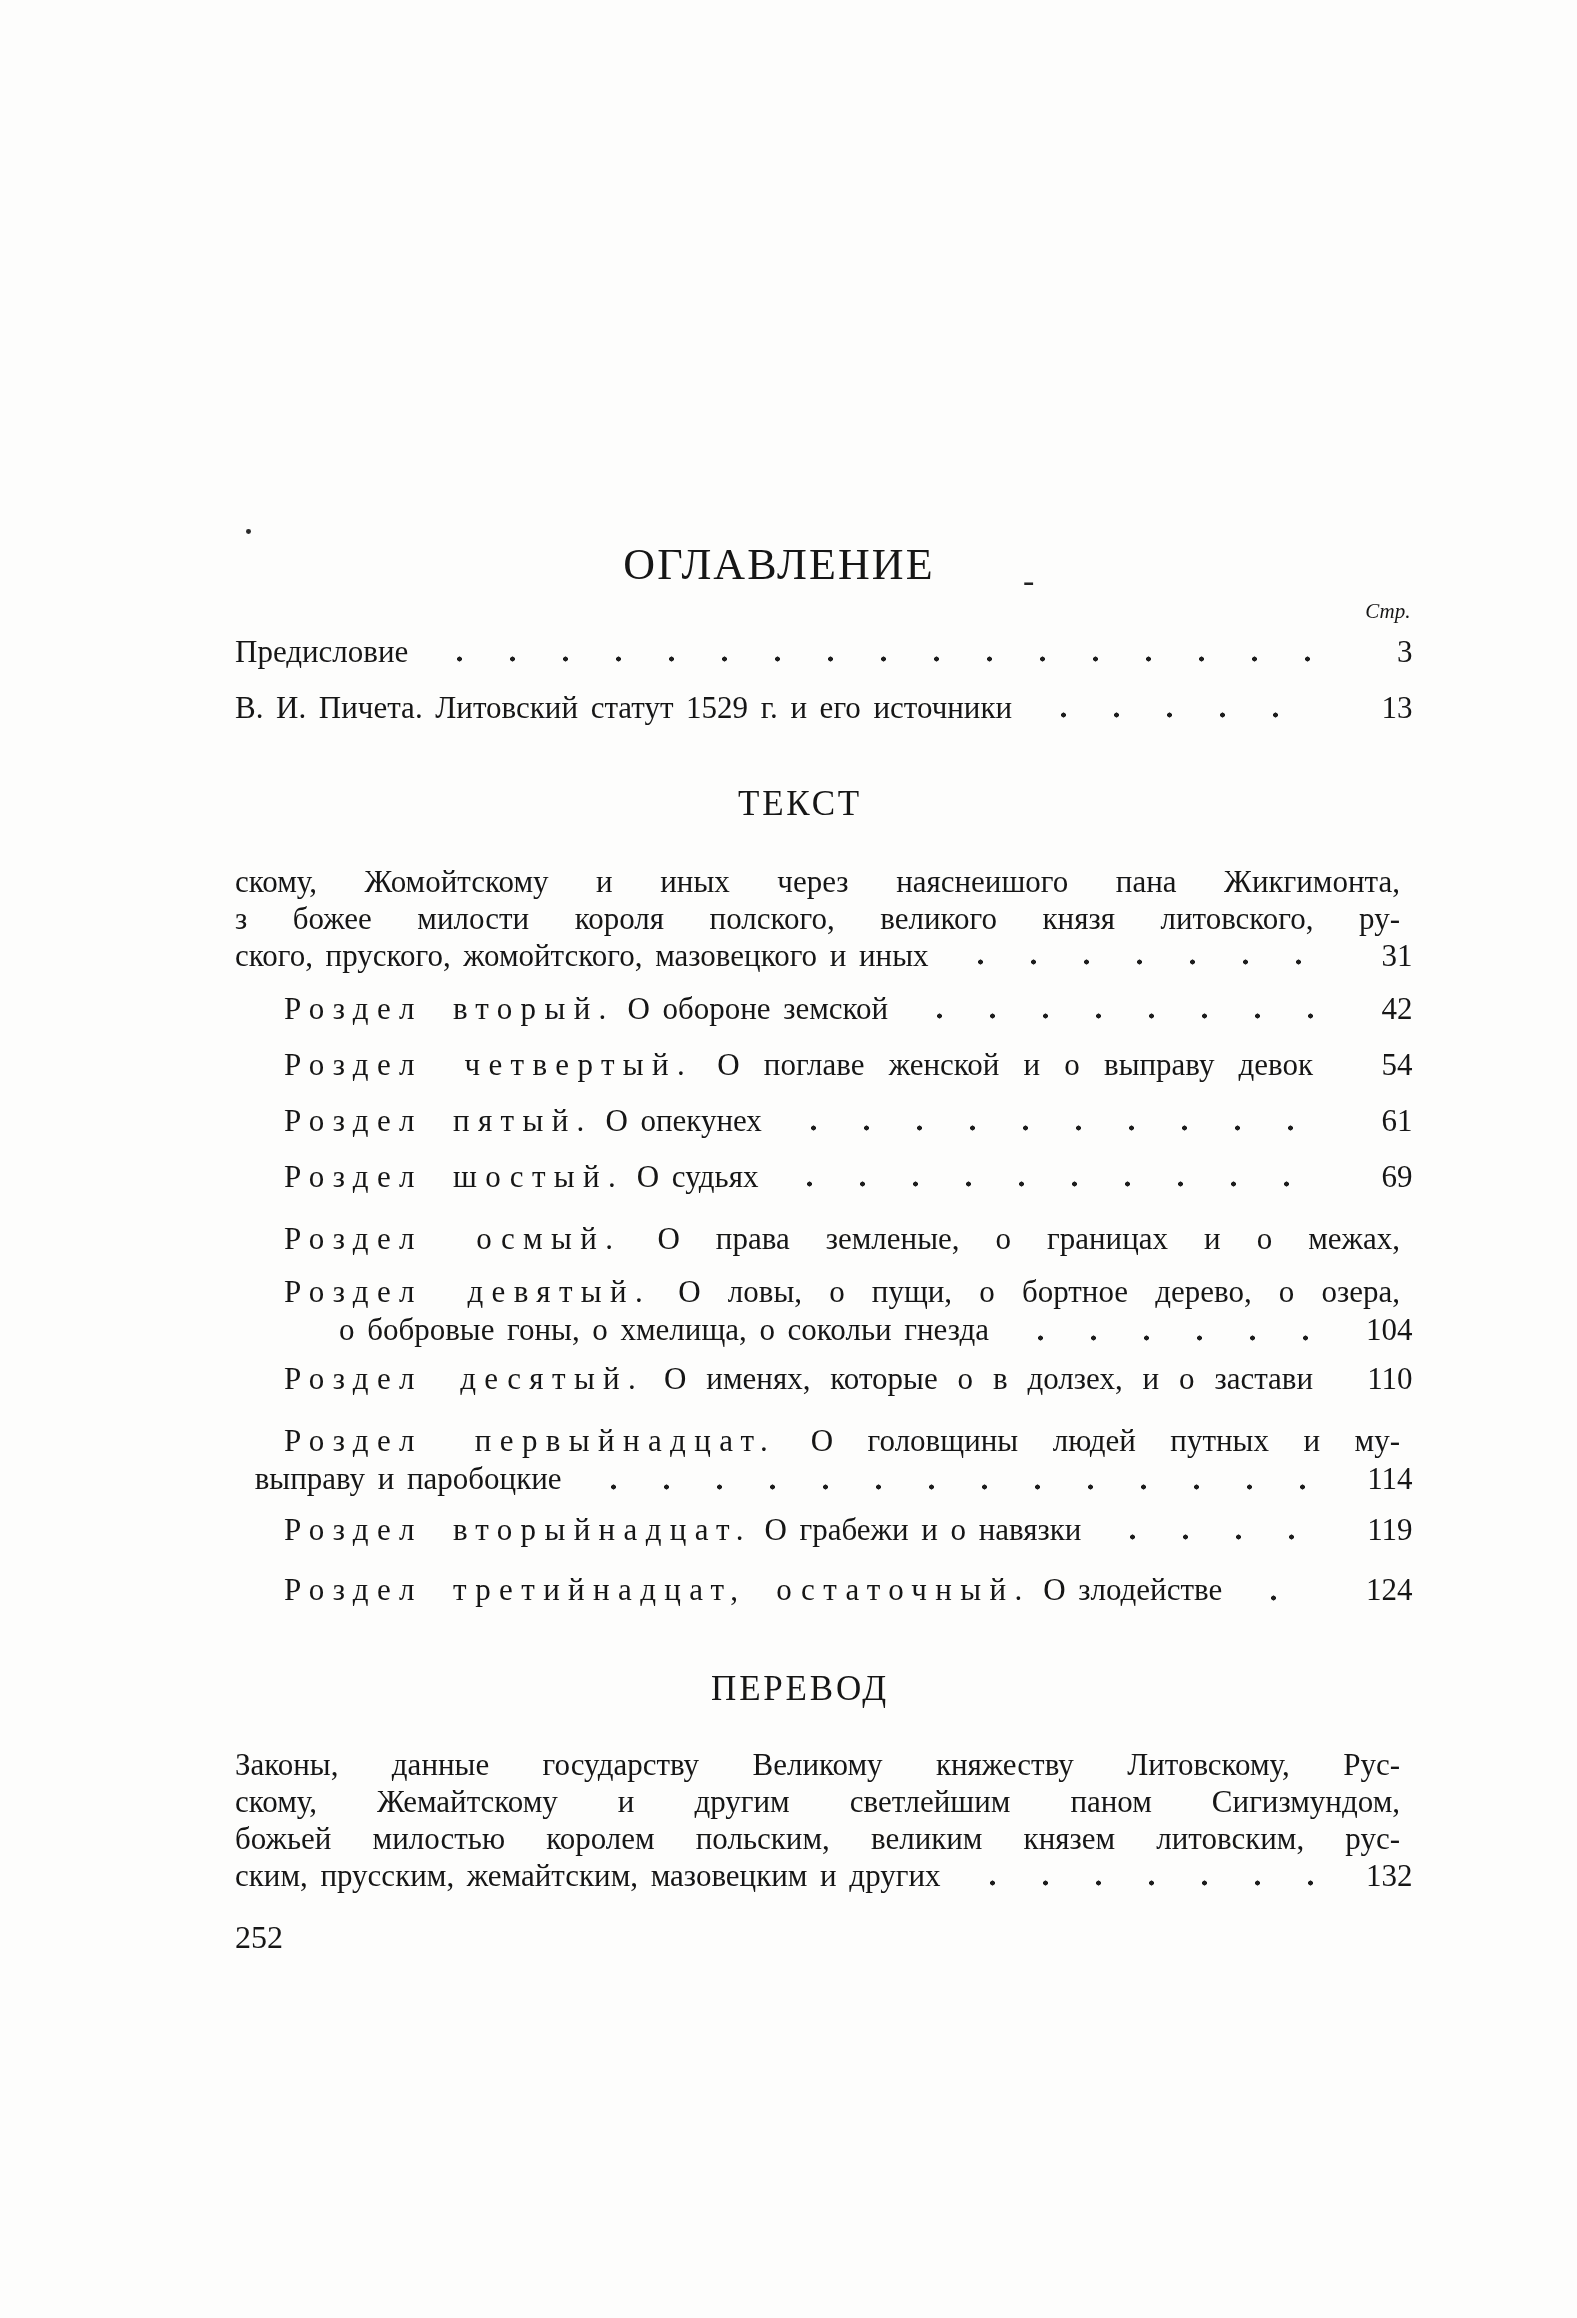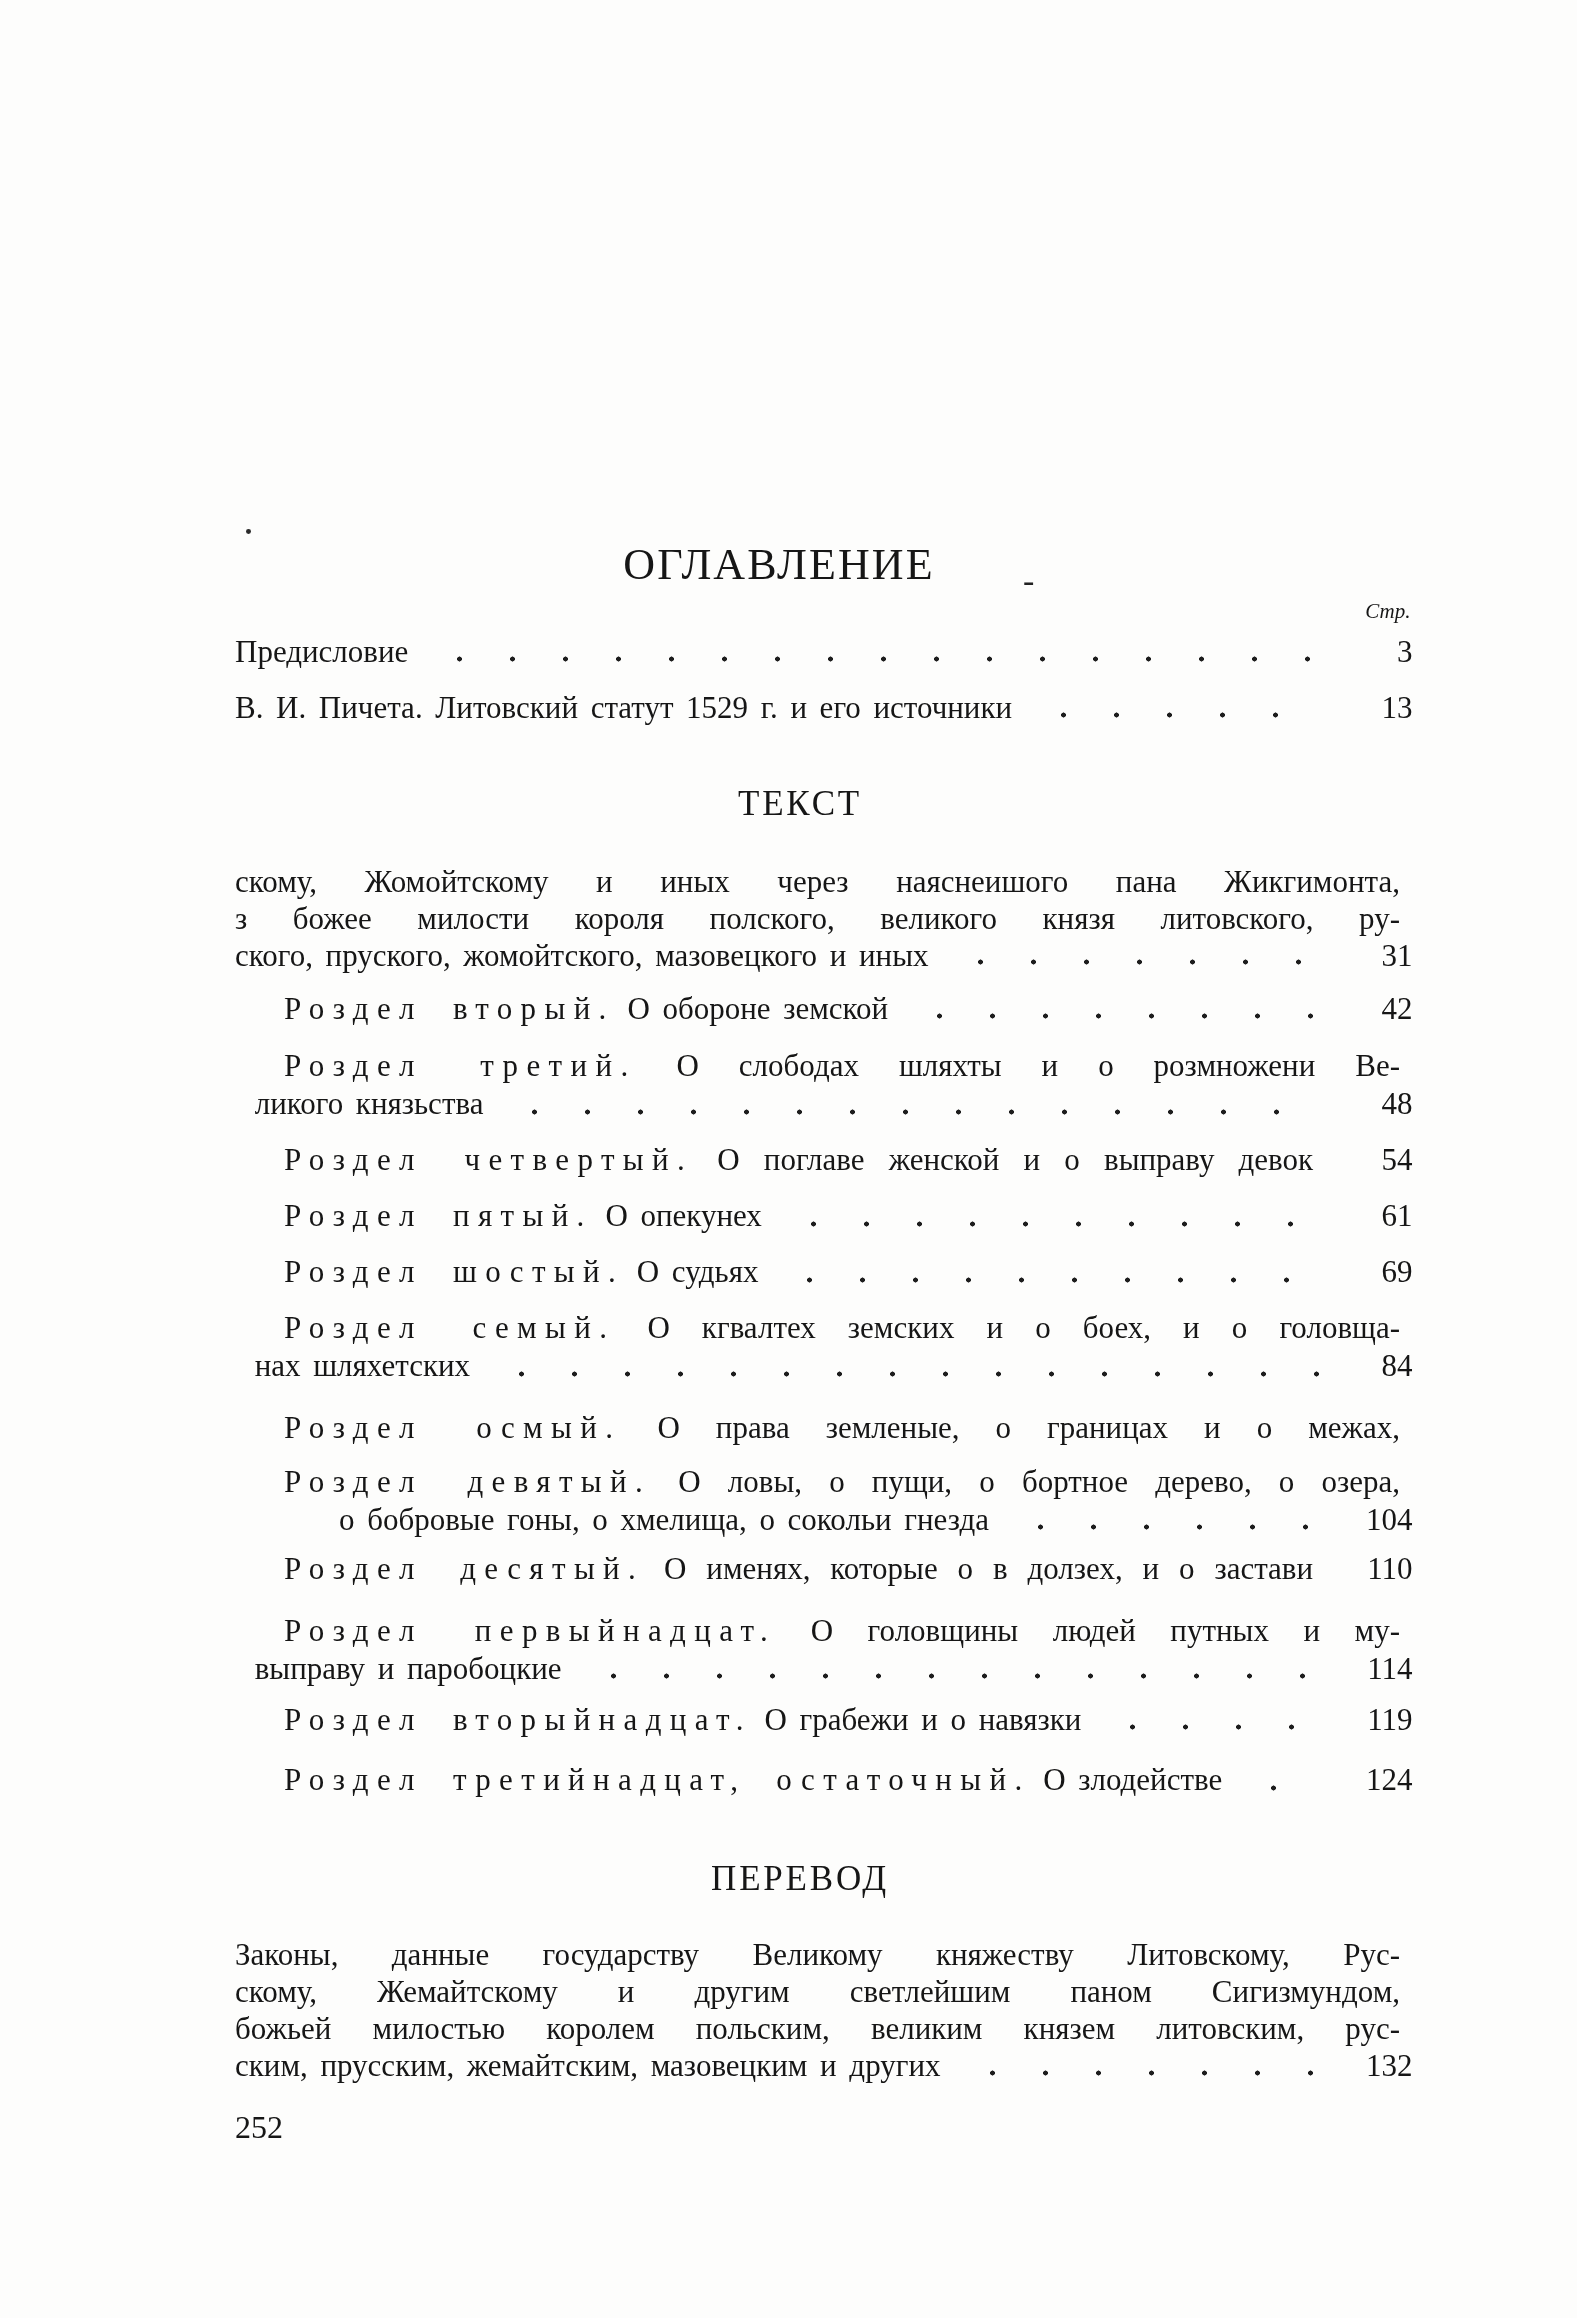--- a/index.html
+++ b/index.html
@@ -151,58 +151,38 @@
         <span class="pagenum">31</span>
       </div>
     </div>
 
     <div class="row indent-1 mt20">
       <span><span class="label">Роздел вторый.</span> <span>О обороне земской</span></span>
       <span class="leader"></span>
       <span class="pagenum">42</span>
     </div>
 
-    <div class="mt28">
-      <div class="entry-first justified indent-1">
-        <span class="label">Роздел третий.</span> <span>О слободах шляхты и о розмножени Ве-</span>
-      </div>
-      <div class="row indent-2">
-        <span>ликого князьства</span>
-        <span class="leader"></span>
-        <span class="pagenum">48</span>
-      </div>
-    </div>
 
     <div class="row indent-1 mt26">
       <span class="line-fill"><span class="label">Роздел четвертый.</span> <span>О поглаве женской и о выправу девок</span></span>
       <span class="pagenum">54</span>
     </div>
 
     <div class="row indent-1 mt26">
       <span><span class="label">Роздел пятый.</span> <span>О опекунех</span></span>
       <span class="leader"></span>
       <span class="pagenum">61</span>
     </div>
 
     <div class="row indent-1 mt26">
       <span><span class="label">Роздел шостый.</span> <span>О судьях</span></span>
       <span class="leader"></span>
       <span class="pagenum">69</span>
     </div>
 
-    <div class="mt26">
-      <div class="entry-first justified indent-1">
-        <span class="label">Роздел семый.</span> <span>О кгвалтех земских и о боех, и о головща-</span>
-      </div>
-      <div class="row indent-2">
-        <span>нах шляхетских</span>
-        <span class="leader"></span>
-        <span class="pagenum">84</span>
-      </div>
-    </div>
 
     <div class="mt34">
       <div class="entry-first justified indent-1">
         <span class="label">Роздел осмый.</span> <span>О права земленые, о границах и о межах,</span>
       </div>
     </div>
 
     <div class="mt22">
       <div class="entry-first justified indent-1">
         <span class="label">Роздел девятый.</span> <span>О ловы, о пущи, о бортное дерево, о озера,</span>

